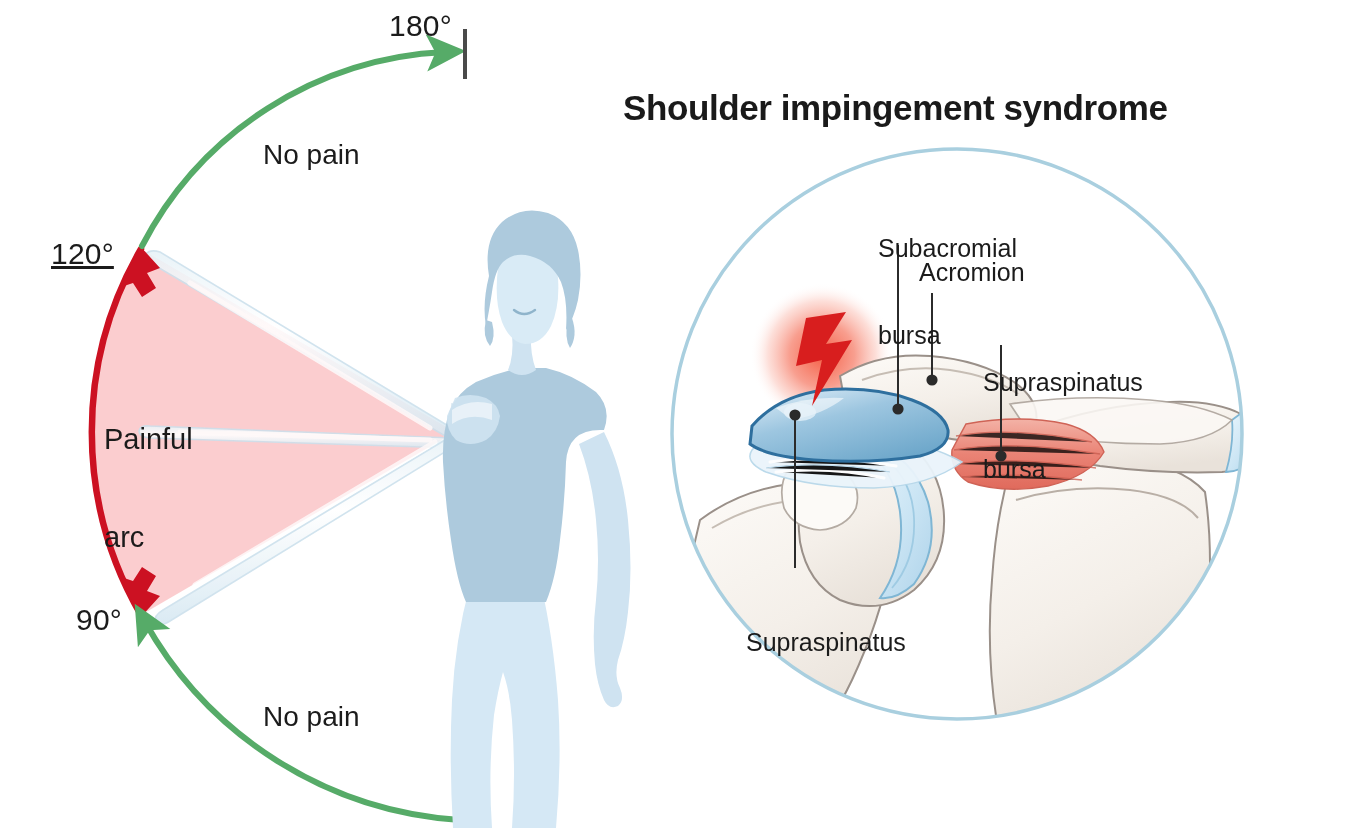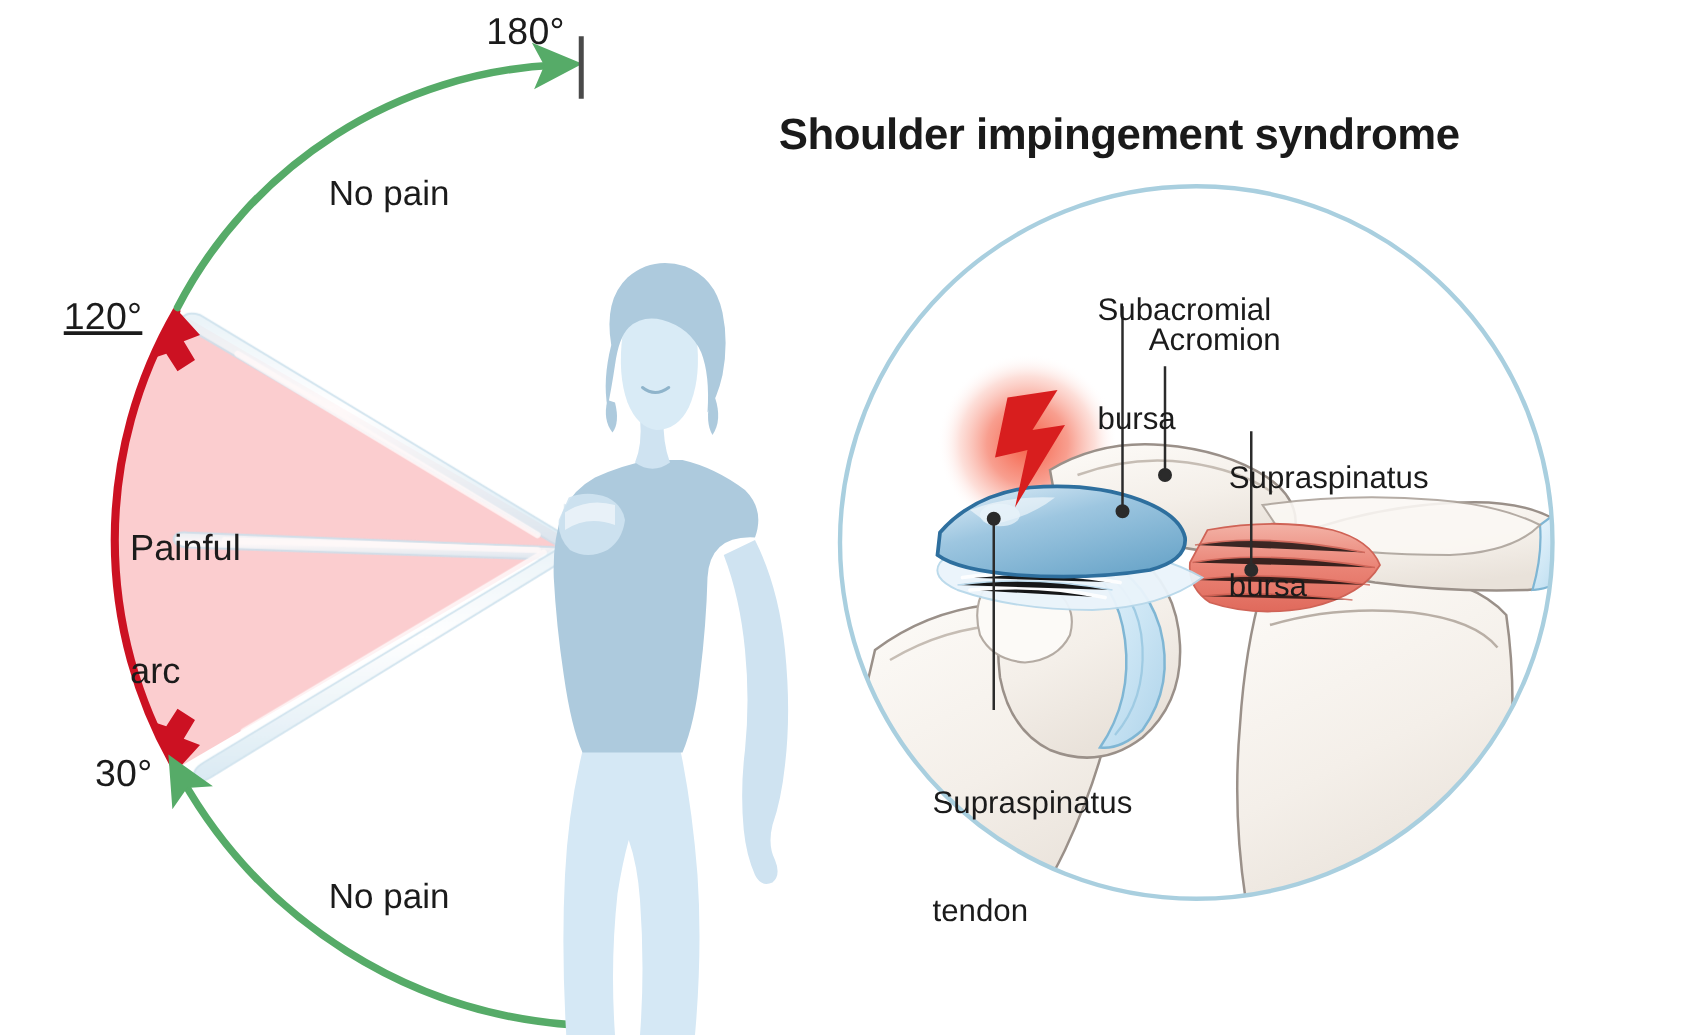--- a/index.html
+++ b/index.html
@@ -259,21 +259,21 @@
       <circle cx="1001" cy="456" r="4.6"></circle>
       <line x1="795" y1="418" x2="795" y2="568"></line>
       <circle cx="795" cy="415" r="4.6"></circle>
     </g>
   </svg>
 
   <div class="txt deg-label" style="left:389px; top:10px;">180°</div>
 
   <div class="txt deg-label" style="left:51px; top:238px;text-decoration:underline;">120°</div>
 
-  <div class="txt deg-label" style="left:76px; top:604px;">30°</div>
+  <div class="txt deg-label" style="left:76px; top:604px;">90°</div>
 
   <div class="txt zone-label" style="left:263px; top:140px;">No pain</div>
 
   <div class="txt arc-label" style="left:104px; top:357px;">
     <div>Painful</div>
     <div>arc</div>
   </div>
 
   <div class="txt zone-label" style="left:263px; top:702px;">No pain</div>
 
@@ -286,16 +286,15 @@
 
   <div class="txt anat-label" style="left:919px; top:258px;">Acromion</div>
 
   <div class="txt anat-label" style="left:983px; top:310px;">
     <div>Supraspinatus</div>
     <div>bursa</div>
   </div>
 
   <div class="txt anat-label" style="left:746px; top:570px;">
     <div>Supraspinatus</div>
-    <div>tendon</div>
   </div>
 
 </div>
 
 </body></html>

